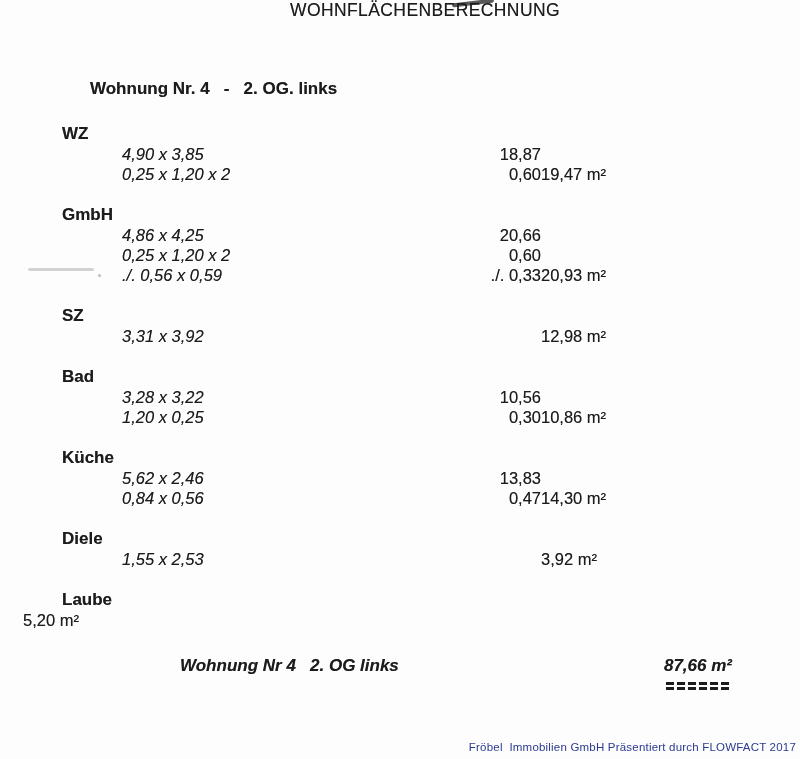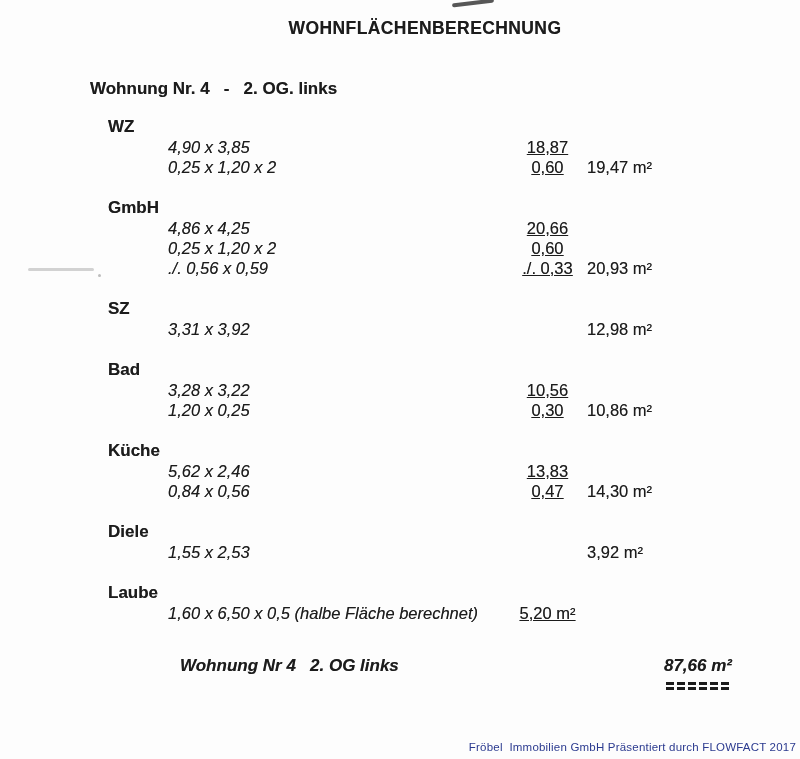--- a/index.html
+++ b/index.html
@@ -8,23 +8,23 @@
     width:800px;height:759px;
     margin:0 auto;
     background:#fdfdfd;
     font-family:"Liberation Sans", sans-serif;
     color:#1c1c1c;
     overflow:hidden;
   }
   .soft{ text-shadow:0 0 0.5px rgba(20,20,20,0.55); }
 
   .title{
-    position:absolute; top:18px; left:50%;
+    position:absolute; top:0; left:50%;
     transform:translateX(calc(-50% + 25px));
-    font-size:17.5px; font-weight:bold; letter-spacing:0.4px;
+    font-size:17.5px; font-weight:normal; letter-spacing:0.4px;
     white-space:nowrap;
   }
   .artifact-top{
     position:absolute; top:1px; left:452px; width:42px; height:4px;
     background:#3a3a3a; transform:rotate(-7deg); border-radius:2px;
     opacity:0.85;
   }
   .artifact-left{
     position:absolute; top:268px; left:28px; width:66px; height:3px;
     background:#d2d2d2; border-radius:2px; filter:blur(0.4px);
@@ -32,29 +32,29 @@
   .artifact-dot{
     position:absolute; top:274px; left:98px; width:3px; height:3px;
     background:#bdbdbd; border-radius:50%;
   }
 
   .apt-header{
     position:absolute; top:79px; left:62px;
     font-size:17px; font-weight:bold; white-space:pre;margin-left:28px;
   }
 
-  .sections{ position:absolute; top:116px; left:0; right:0;padding-left:46px; }
+  .sections{ position:absolute; top:123px; left:0; right:0; }
   .section{ margin-bottom:20px; }
   .room-label{
     margin-left:62px; font-size:17px; font-weight:bold; line-height:21px;
   }
   .calc-row{ display:flex; line-height:20px; font-size:16.5px; }
   .cell{ white-space:pre; }
   .cell-dims{ margin-left:122px; width:340px;font-style:italic; }
-  .cell-sub{ width:79px; text-align:center;text-decoration:underline; }
+  .cell-sub{ width:79px; text-align:right; }
   .cell-total{ flex:1; text-align:left; padding-right:56px; }
 
   .summary{ position:absolute; top:656px; left:0; right:12px; height:42px;font-style:italic; }
   .summary-label{
     position:absolute; left:180px; top:0;
     font-size:17px; font-weight:bold; white-space:pre;
   }
   .summary-total{
     position:absolute; right:56px; top:0;
     font-size:17px; font-weight:bold;
@@ -156,21 +156,20 @@
         <div class="room-label soft">Diele</div>
         <div class="calc-row">
           <span class="cell cell-dims soft">1,55 x 2,53</span>
           <span class="cell cell-sub soft"></span>
           <span class="cell cell-total soft">3,92 m²</span>
         </div>
       </div>
       <div class="section">
         <div class="room-label soft">Laube</div>
         <div class="calc-row">
-          <span class="cell cell-dims soft">1,60 x 6,50 x 0,5 (halbe Fläche berechnet)</span>
           <span class="cell cell-sub soft">5,20 m²</span>
           <span class="cell cell-total soft"></span>
         </div>
       </div>
     </div>
 
   <div class="artifact-left"></div>
   <div class="artifact-dot"></div>
 
   <div class="summary">

